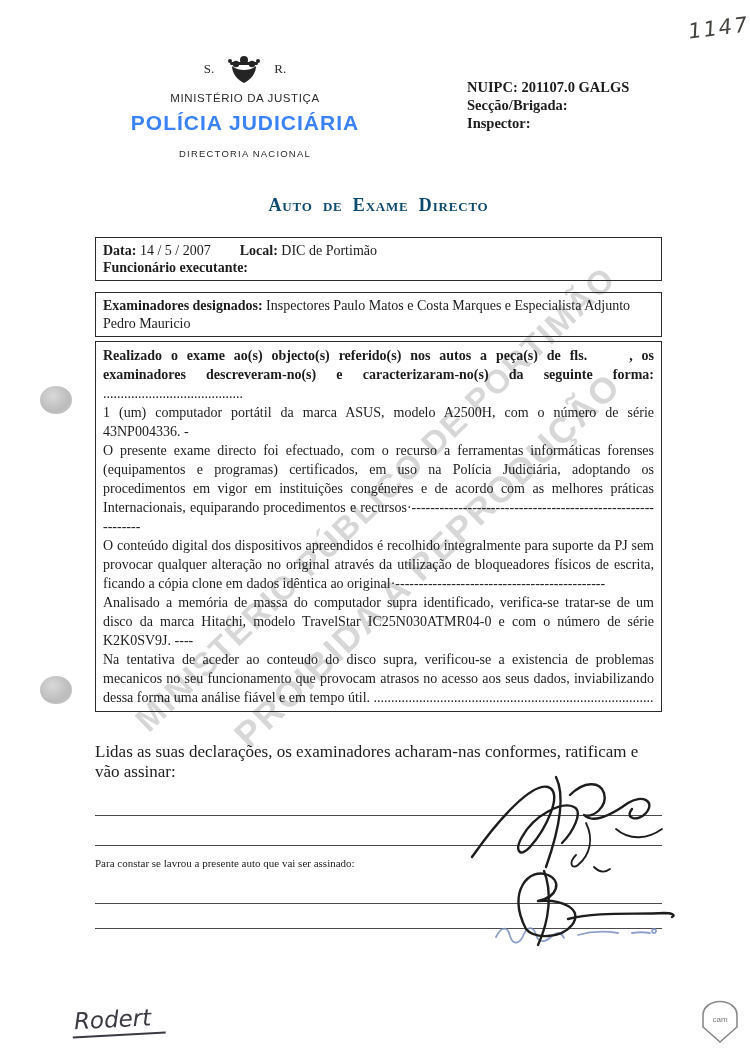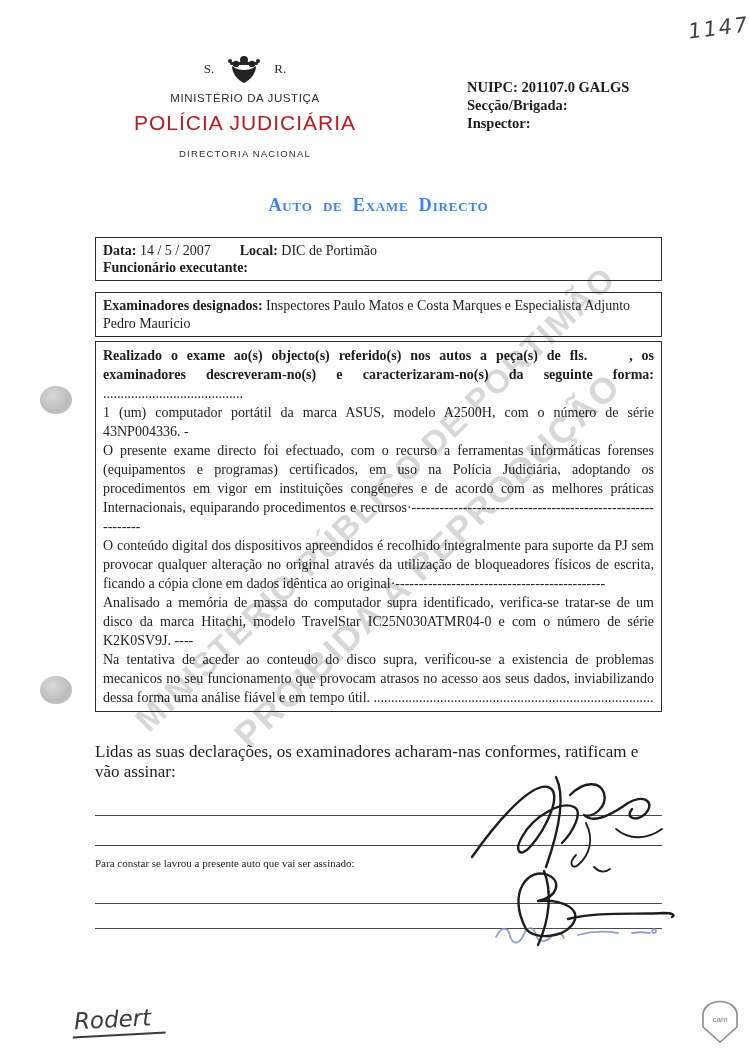--- a/index.html
+++ b/index.html
@@ -22,25 +22,25 @@
     font-style:italic;font-size:23px;color:#3a3a42;transform:rotate(-3deg);
     border-bottom:2px solid #3a3a42;padding:0 14px 2px 2px;}
   .badge{position:absolute;left:700px;top:1000px;width:40px;height:44px;}
   .badge text{font-family:"Liberation Sans",sans-serif;font-size:8px;fill:#777;}
   
   .content{position:relative;z-index:1;padding:52px 88px 0 95px;}
   .header-row{display:flex;}
   .header-left{width:300px;text-align:center;font-family:"Liberation Sans",sans-serif;color:#2a2a2a;}
   .crest-row{display:flex;align-items:center;justify-content:center;gap:10px;font-family:"Liberation Serif",serif;font-size:13px;}
   .ministry{font-size:11.5px;letter-spacing:0.6px;margin-top:6px;}
-  .org{font-size:21px;letter-spacing:1px;margin-top:7px;color:#b91c1c;}
+  .org{font-size:21px;letter-spacing:1px;margin-top:7px;color:#3b82f6;font-weight:bold;}
   .directorate{font-size:9.5px;letter-spacing:1.2px;margin-top:13px;}
   .header-right{margin-left:72px;padding-top:26px;font-weight:bold;font-size:14.5px;line-height:18px;}
   .doc-title{text-align:center;margin-top:36px;font-weight:bold;font-size:18px;
-    font-variant:small-caps;letter-spacing:0.8px;word-spacing:5px;color:#3b82f6;}
+    font-variant:small-caps;letter-spacing:0.8px;word-spacing:5px;color:#0c4a6e;}
   .box{border:1.5px solid #2b2b2b;margin-top:11px;padding:4px 7px 4px 7px;
     font-size:14px;line-height:17.2px;}
   .box.first{margin-top:21px;}
   .box.exam{margin-top:4px;line-height:19px;text-align:justify;}
   b{font-weight:bold;}
   .gap-blank{display:inline-block;width:42px;}
   .para{text-align:justify;}
   .decl{margin-top:30px;font-size:17px;}
   .sig-section{position:relative;}
   .sig-line{border-top:1.2px solid #4a4a4a;height:0;}

